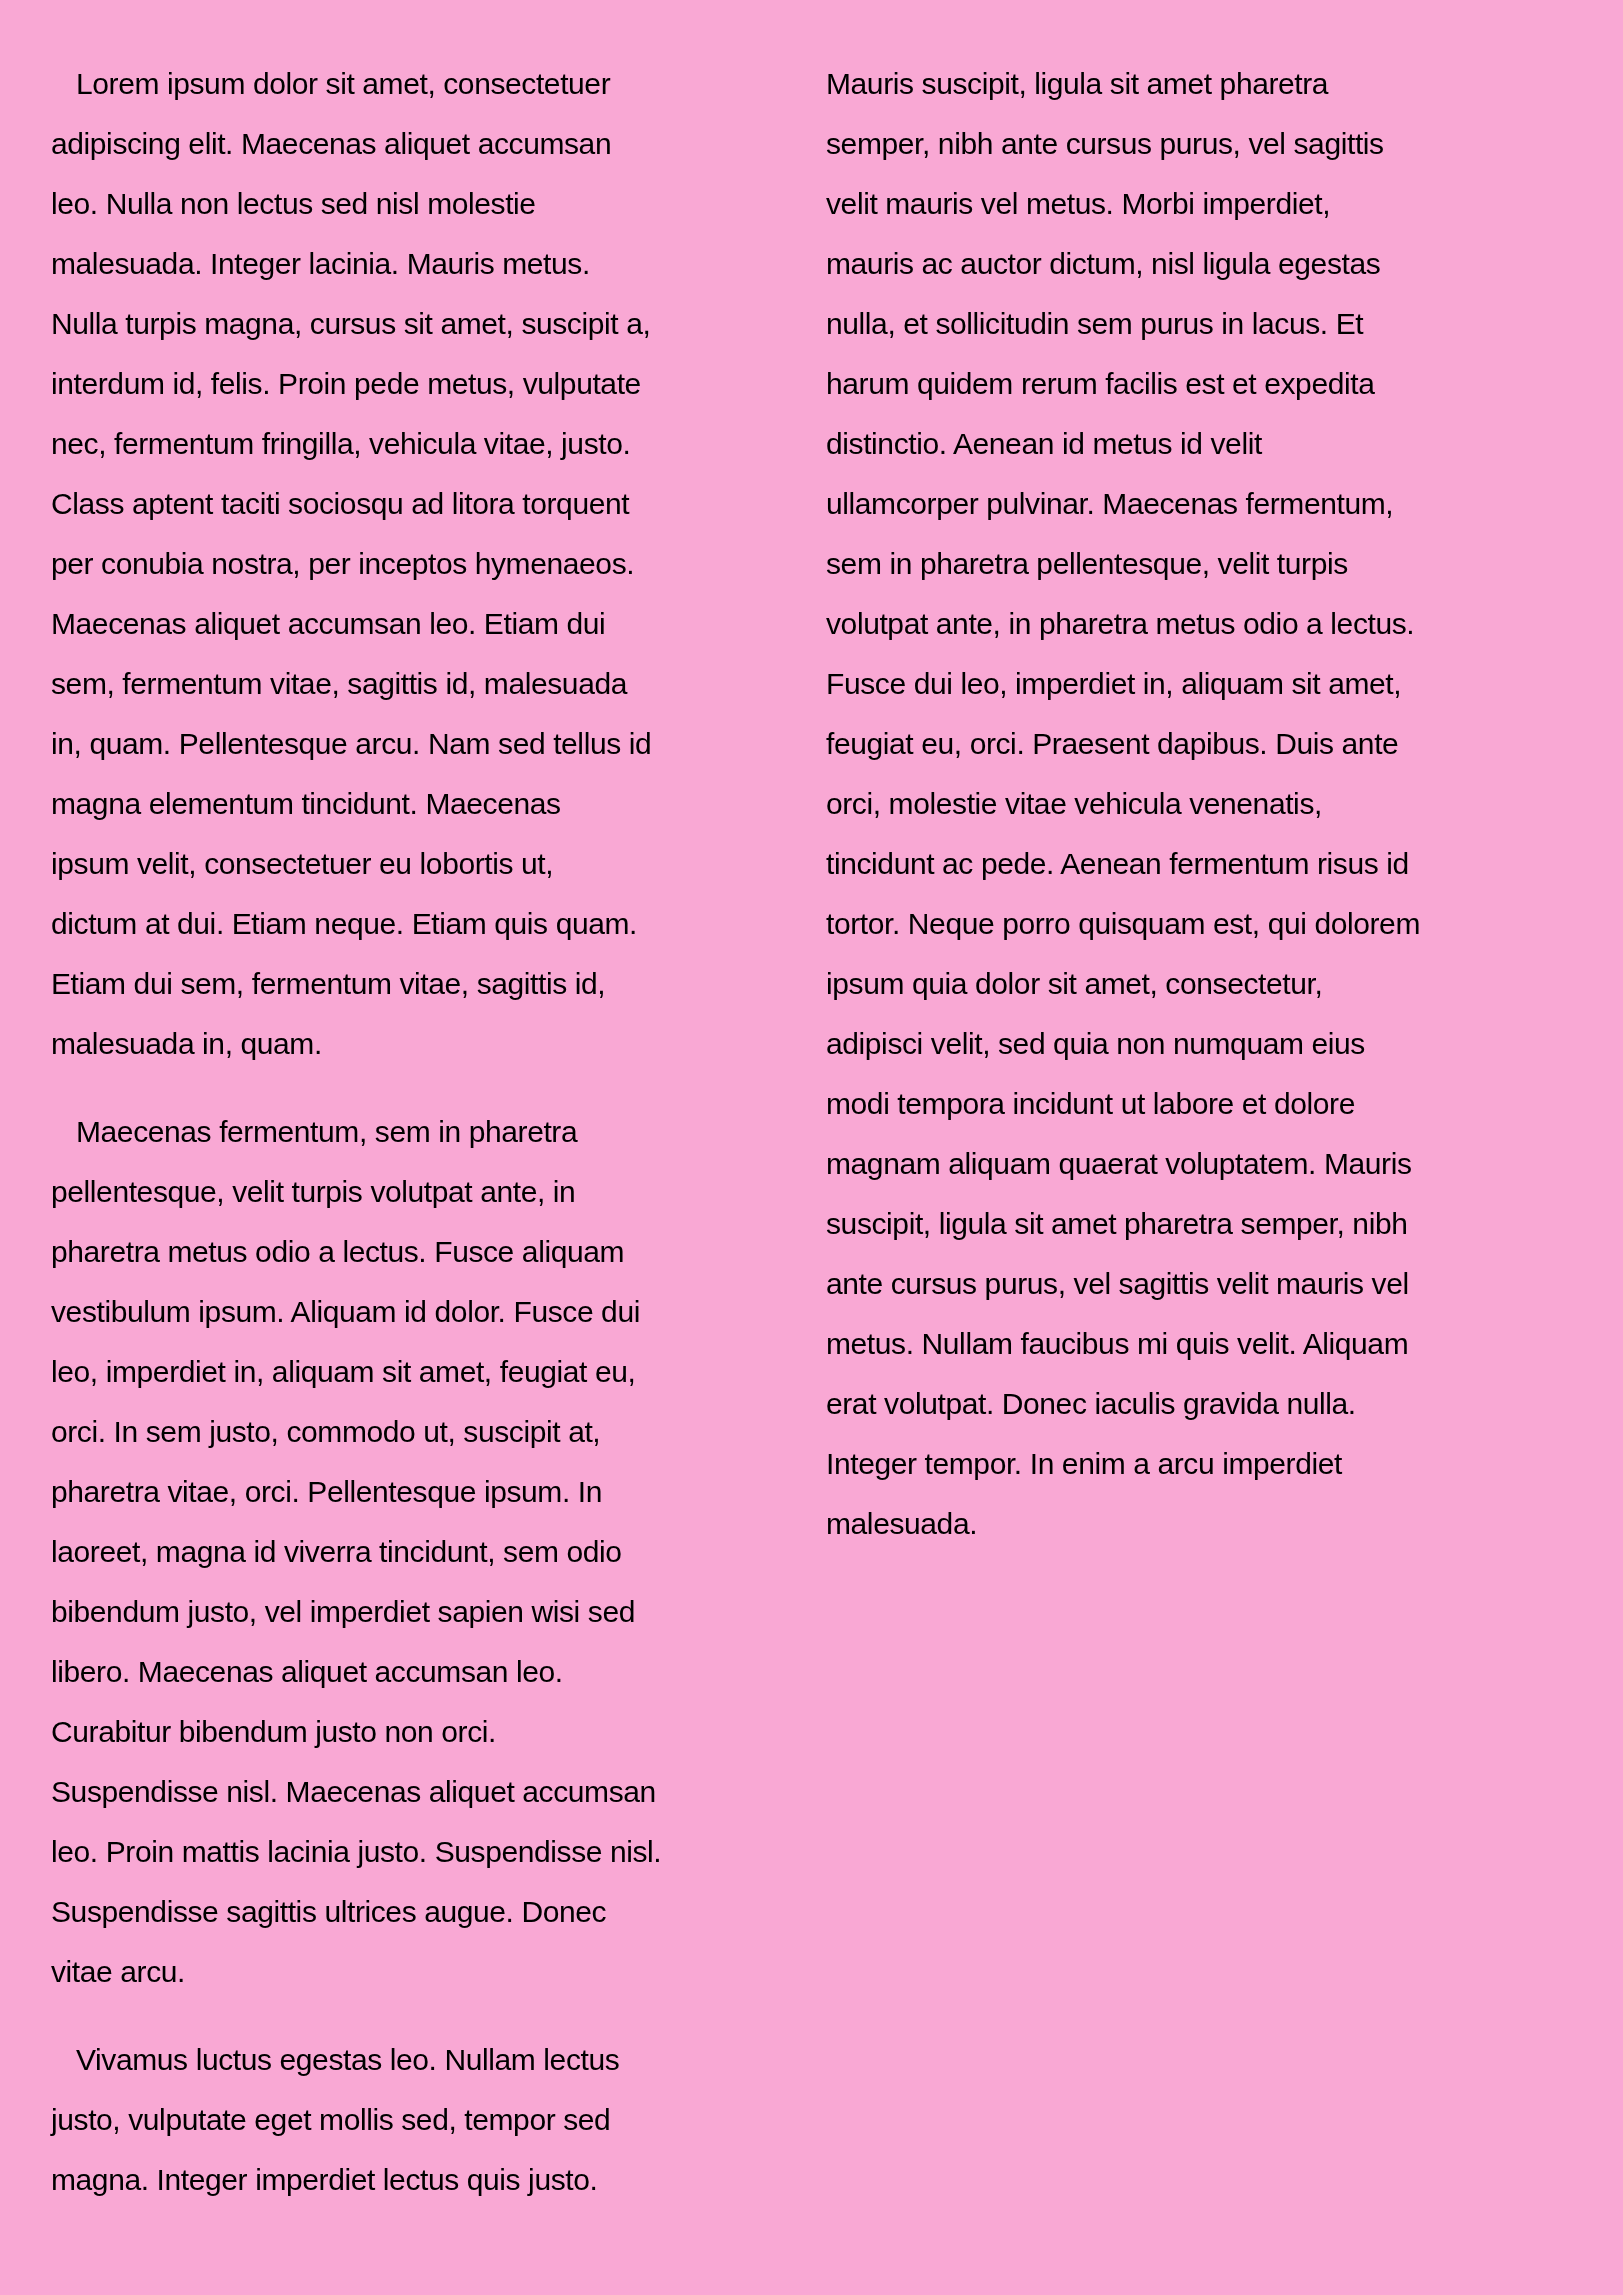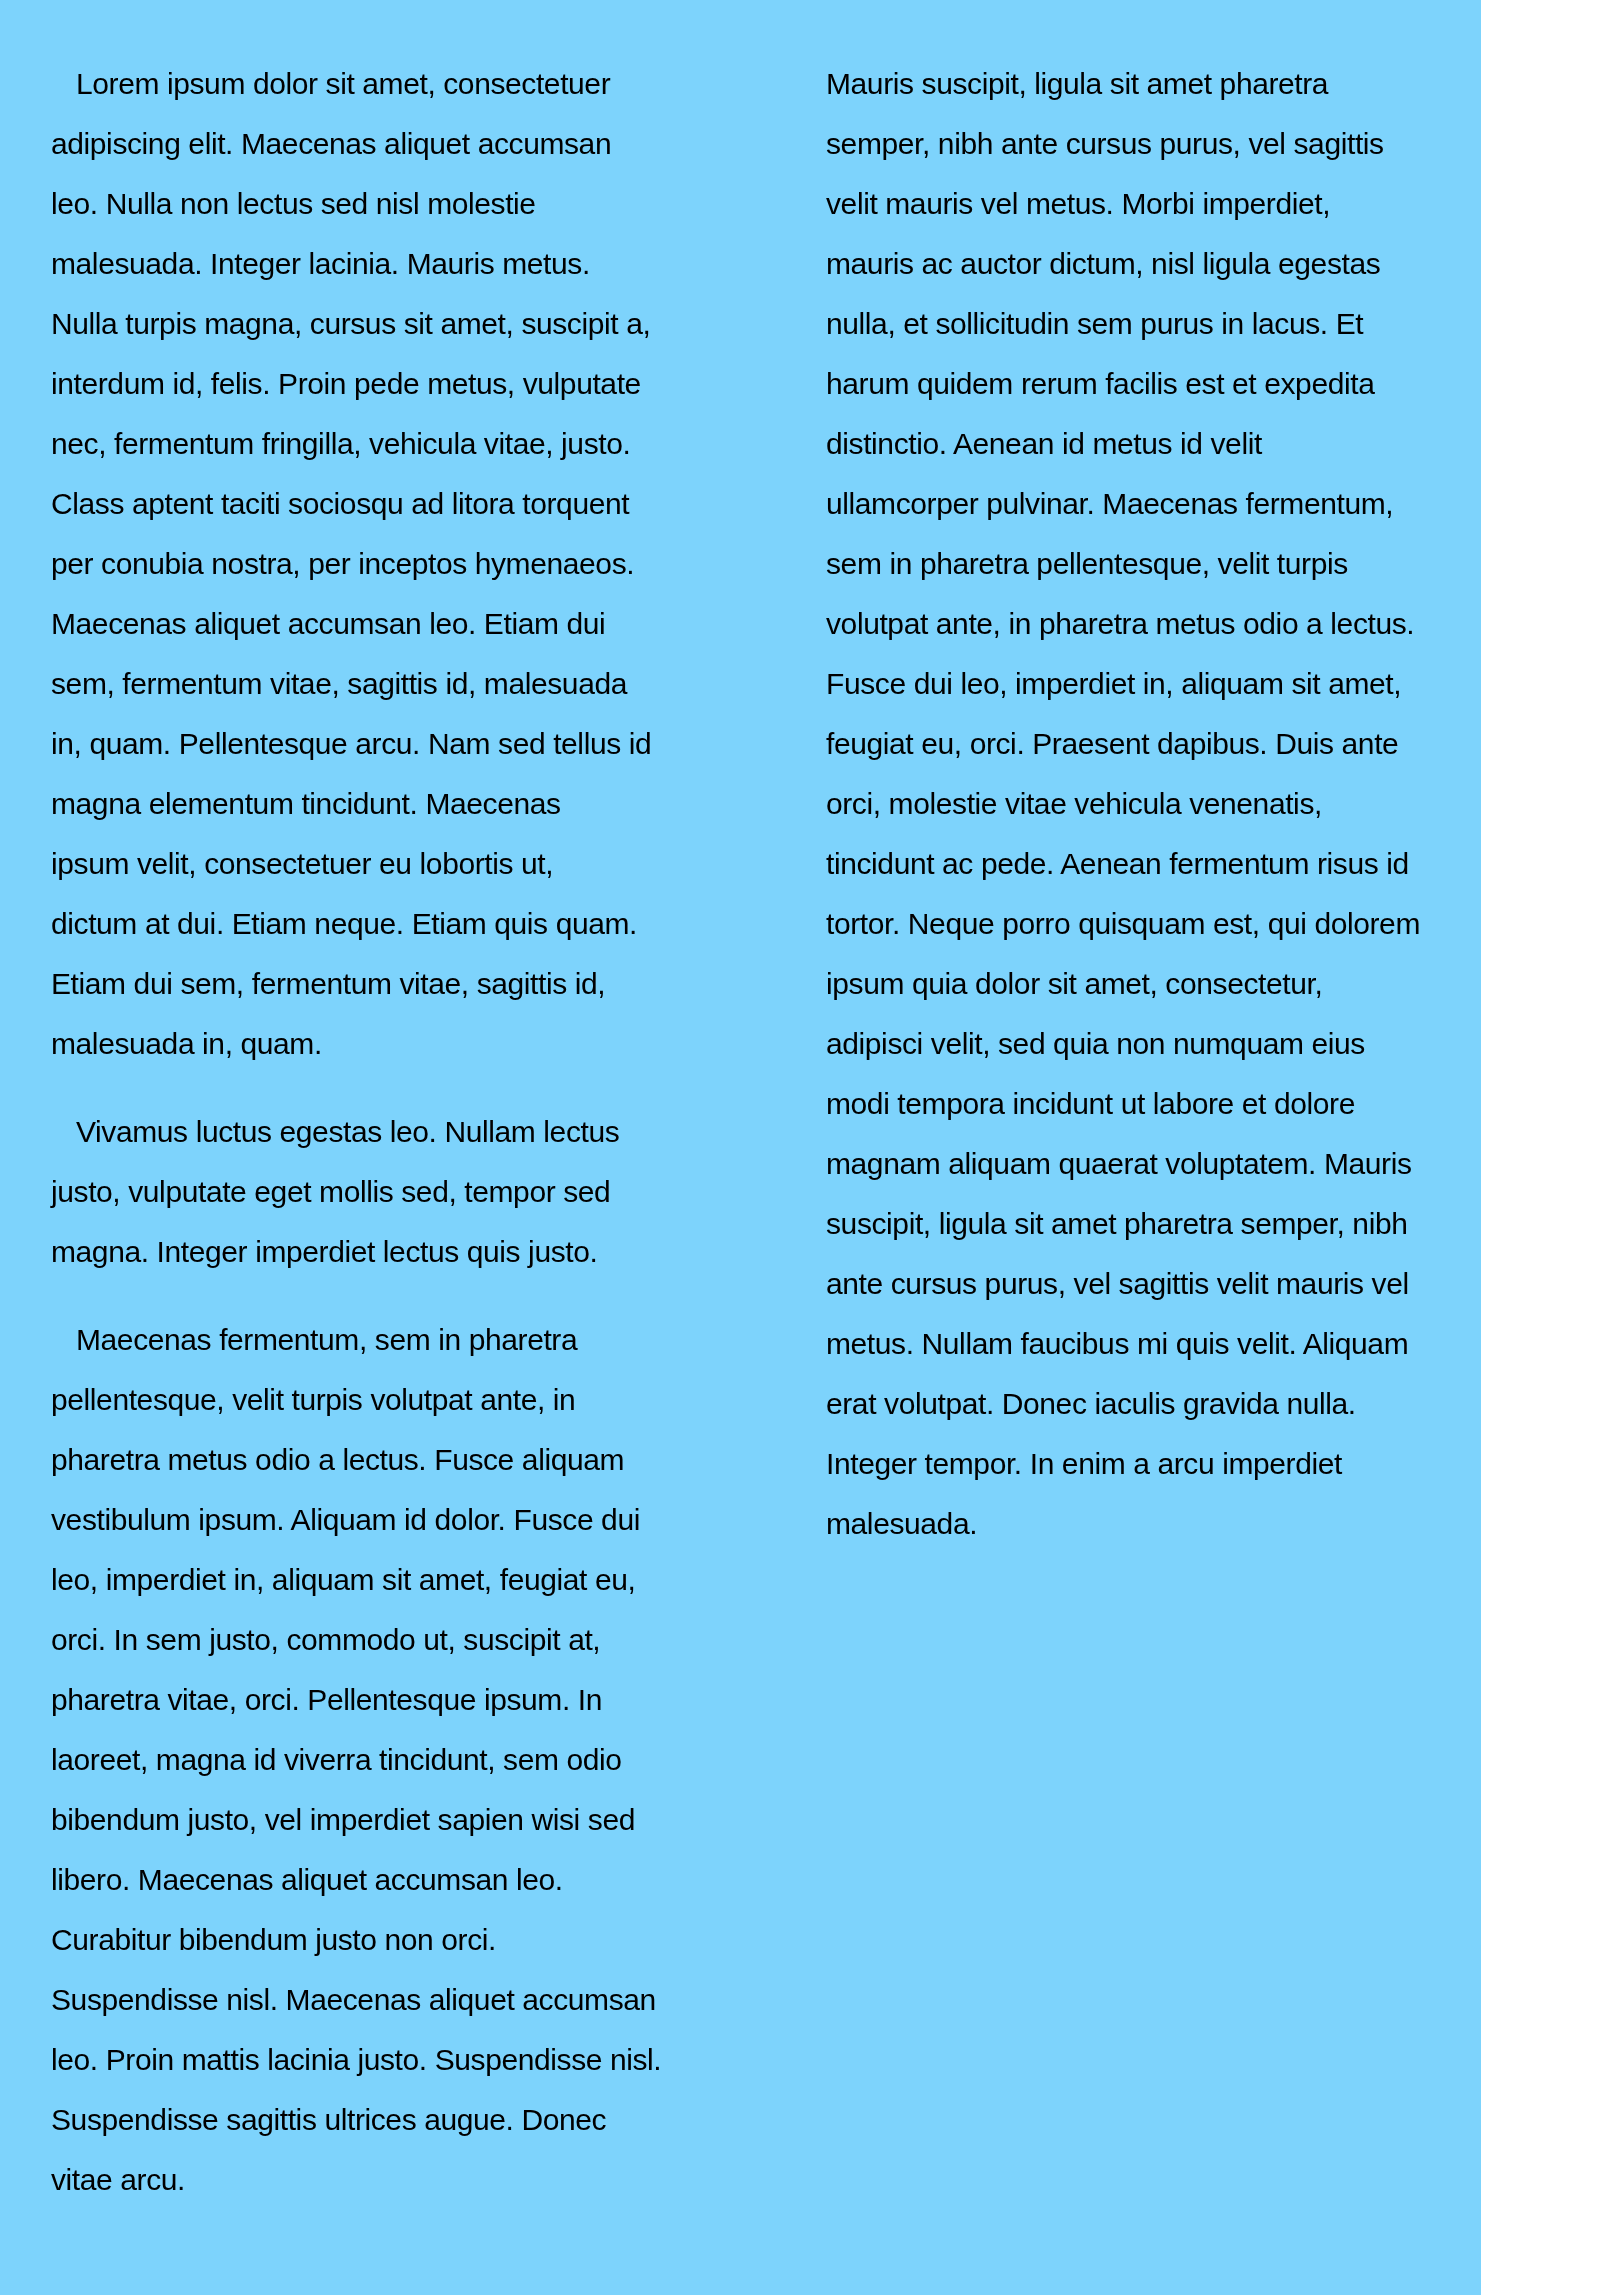--- a/index.html
+++ b/index.html
@@ -2,23 +2,23 @@
 <html style="font-size:10.5px"><head>
 <meta charset="utf-8">
 <style>
   html, body {
     margin: 0;
     padding: 0;
     background: #ffffff;
   }
   .page {
     position: relative;
-    width: 1481px;
+    width: 1623px;
     height: 2295px;
-    background: #7dd3fc;
+    background: #f9a8d4;
     overflow: hidden;
     font-family: "Liberation Sans", sans-serif;
   }
   .column {
     position: absolute;
     top: 54px;
   }
   .column-left {
     left: 51px;
     width: 713px;
@@ -56,38 +56,38 @@
 Class aptent taciti sociosqu ad litora torquent
 per conubia nostra, per inceptos hymenaeos.
 Maecenas aliquet accumsan leo. Etiam dui
 sem, fermentum vitae, sagittis id, malesuada
 in, quam. Pellentesque arcu. Nam sed tellus id
 magna elementum tincidunt. Maecenas
 ipsum velit, consectetuer eu lobortis ut,
 dictum at dui. Etiam neque. Etiam quis quam.
 Etiam dui sem, fermentum vitae, sagittis id,
 malesuada in, quam.</p>
-    <p class="para indent">Vivamus luctus egestas leo. Nullam lectus
-justo, vulputate eget mollis sed, tempor sed
-magna. Integer imperdiet lectus quis justo.</p>
     <p class="para indent">Maecenas fermentum, sem in pharetra
 pellentesque, velit turpis volutpat ante, in
 pharetra metus odio a lectus. Fusce aliquam
 vestibulum ipsum. Aliquam id dolor. Fusce dui
 leo, imperdiet in, aliquam sit amet, feugiat eu,
 orci. In sem justo, commodo ut, suscipit at,
 pharetra vitae, orci. Pellentesque ipsum. In
 laoreet, magna id viverra tincidunt, sem odio
 bibendum justo, vel imperdiet sapien wisi sed
 libero. Maecenas aliquet accumsan leo.
 Curabitur bibendum justo non orci.
 Suspendisse nisl. Maecenas aliquet accumsan
 leo. Proin mattis lacinia justo. Suspendisse nisl.
 Suspendisse sagittis ultrices augue. Donec
 vitae arcu.</p>
+    <p class="para indent">Vivamus luctus egestas leo. Nullam lectus
+justo, vulputate eget mollis sed, tempor sed
+magna. Integer imperdiet lectus quis justo.</p>
   </div>
   <div class="column column-right">
     <p class="para">Mauris suscipit, ligula sit amet pharetra
 semper, nibh ante cursus purus, vel sagittis
 velit mauris vel metus. Morbi imperdiet,
 mauris ac auctor dictum, nisl ligula egestas
 nulla, et sollicitudin sem purus in lacus. Et
 harum quidem rerum facilis est et expedita
 distinctio. Aenean id metus id velit
 ullamcorper pulvinar. Maecenas fermentum,

